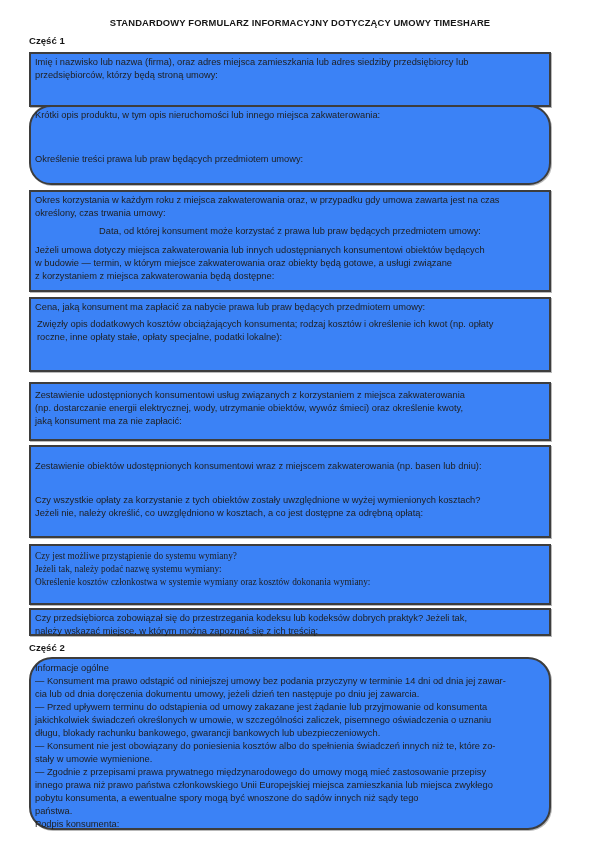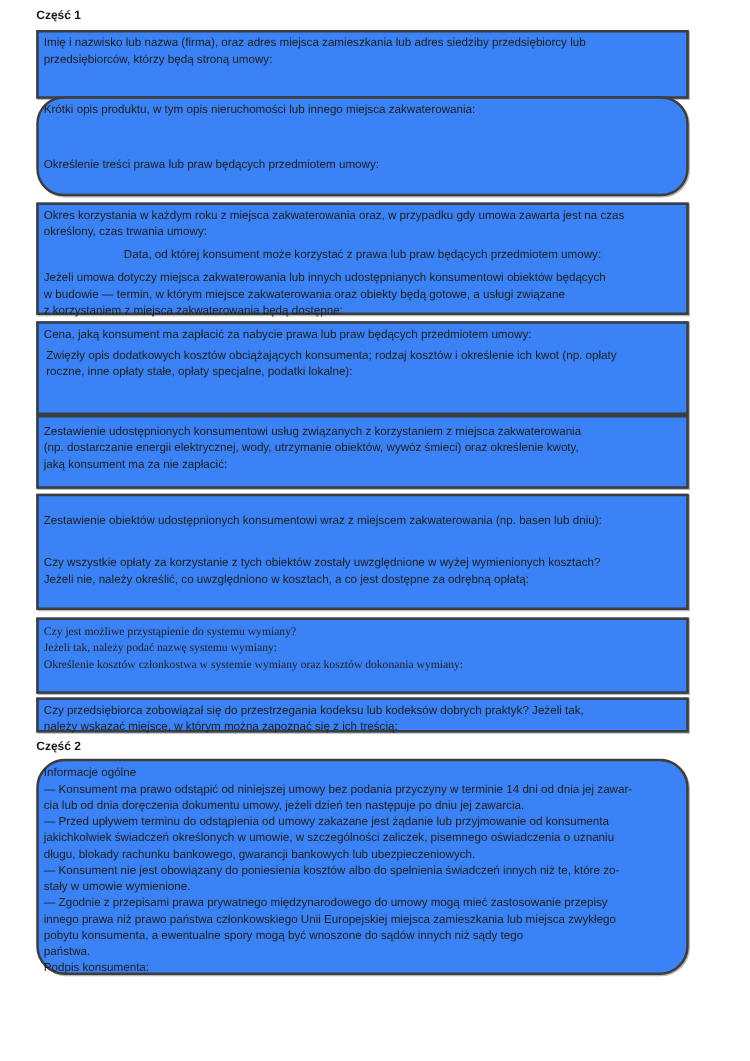--- a/index.html
+++ b/index.html
@@ -32,42 +32,43 @@
   }
   .p{
     margin:0;
     font-size:9.3px;
     line-height:13px;
     color:#1e1e1e;
     white-space:pre-line;
   }
   .b1{height:55px;}
   .b2{height:80px;margin-top:-2px;border-radius:22px;}
-  .b3{height:90px;margin-top:5px;}
+  .b3{height:102px;margin-top:5px;}
   .b4{height:75px;margin-top:5px;}
-  .b5{height:59px;margin-top:0;}
+  .b5{height:59px;margin-top:10px;}
   .b6{height:93px;margin-top:4px;}
   .b7{height:61px;margin-top:6px;font-family:Liberation Serif, serif;}
   .b8{height:28px;margin-top:3px;}
   .b9{height:173px;margin-top:0;border-radius:23px;}
   .b2-p2{margin-top:31px;}
   .b3-p2{margin-top:5px;text-align:center;}
   .b3-p3{margin-top:6px;}
   .b4-p2{margin-top:4px;padding-left:2px;}
   .b5-p1{margin-top:3px;}
   .b6-p1{margin-top:11px;}
   .b6-p2{margin-top:21px;}
   .b7-p1{margin-top:2px;}
   .b9-p1{margin-top:1px;}
 </style>
 </head>
 <body>
 
 <div class="sheet">
 
+  <div class="title">STANDARDOWY FORMULARZ INFORMACYJNY DOTYCZĄCY UMOWY TIMESHARE</div>
 
   <div class="content">
 
     <div class="part-label part1-label">Część 1</div>
 
     <div class="box b1">
       <div class="p">Imię i nazwisko lub nazwa (firma), oraz adres miejsca zamieszkania lub adres siedziby przedsiębiorcy lub
 przedsiębiorców, którzy będą stroną umowy:</div>
     </div>
 

